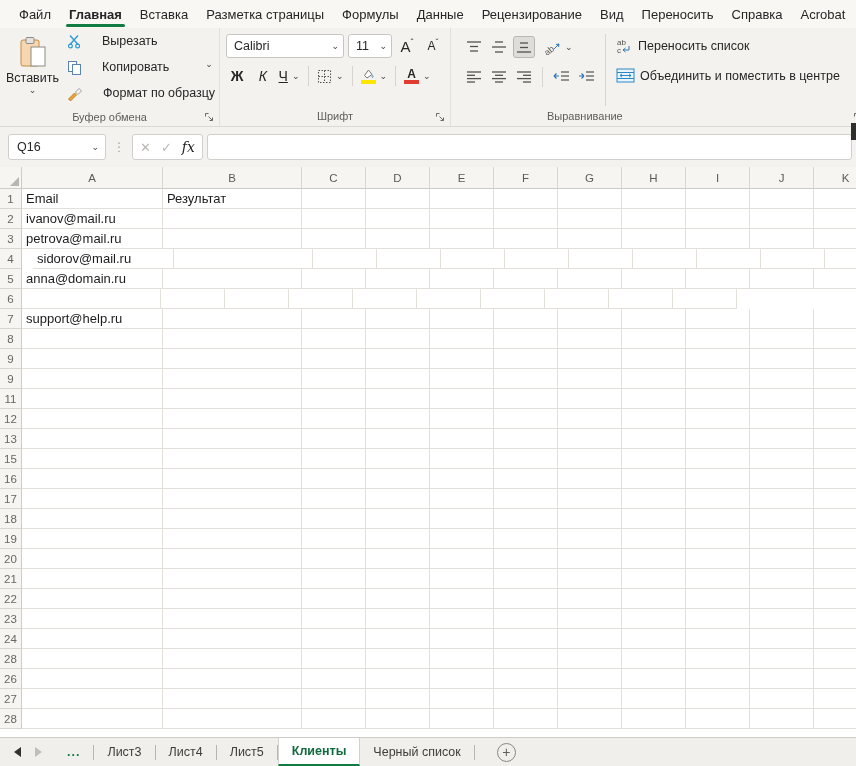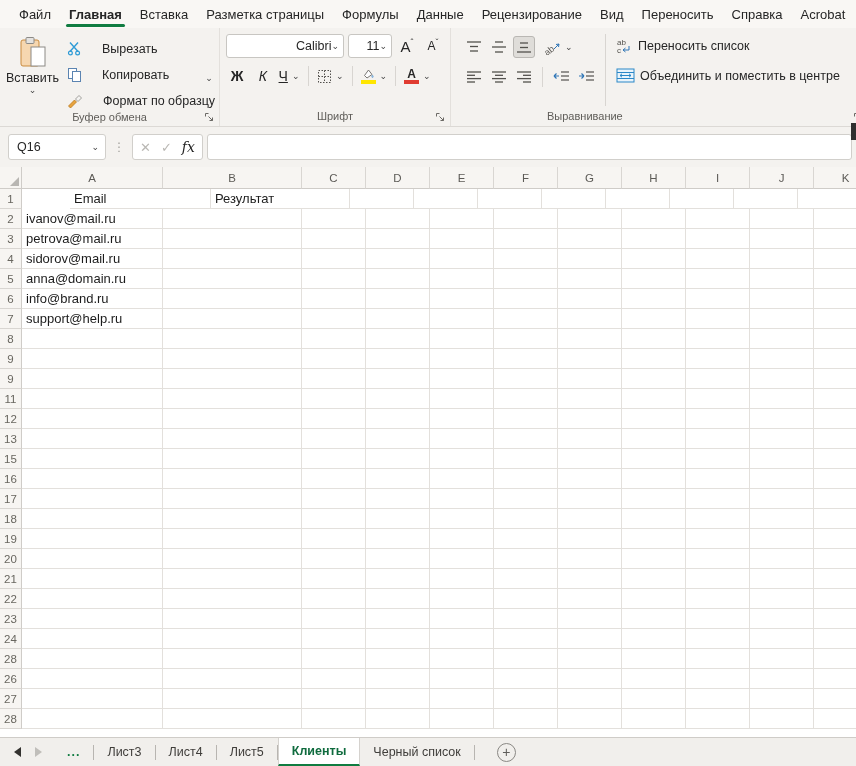--- a/index.html
+++ b/index.html
@@ -12,28 +12,28 @@
   .mtab.active{font-weight:bold;}
   .mtab.active::after{content:"";position:absolute;left:4px;right:4px;bottom:1px;height:3px;background:#107c41;border-radius:2px;}
 
   
   .ribbon{height:99px;display:flex;background:#f4f2ef;border-bottom:1px solid #dcd9d5;position:relative;}
   .rgroup{display:flex;flex-direction:column;border-right:1px solid #e3e0dc;position:relative;}
   .rgroup-content{flex:1;display:flex;padding:6px 6px 0 6px;}
   .rgroup-footer{height:20px;display:flex;align-items:center;justify-content:center;font-size:11px;color:#5f5d59;position:relative;}
   .launcher{position:absolute;right:5px;bottom:4px;}
   .g-clip{width:220px;}
-  .g-font{width:237px;text-align:right;}
+  .g-font{width:237px;}
   .g-align{flex:1;border-right:none;}
 
   .pastebtn{width:58px;display:flex;flex-direction:column;align-items:center;justify-content:flex-start;gap:1px;padding-top:2px;}
   .pastebtn .plabel{font-size:12.5px;}
   .chev{font-size:9px;color:#444;line-height:8px;}
   .smallbtns{display:flex;flex-direction:column;justify-content:center;gap:4px;padding-left:8px;}
-  .sbtn{display:flex;align-items:flex-end;gap:20px;font-size:12.5px;white-space:nowrap;height:22px;}
+  .sbtn{display:flex;align-items:flex-start;gap:20px;font-size:12.5px;white-space:nowrap;height:22px;}
 
   .fontcol{display:flex;flex-direction:column;gap:7px;width:100%;}
   .frow{display:flex;align-items:center;gap:4px;}
   .combo{background:#fff;border:1px solid #c8c6c2;border-radius:3px;height:24px;display:flex;align-items:center;
     font-size:12.5px;padding:0 4px 0 7px;justify-content:space-between;}
   .combo .cval{flex:1;}
   .fontname{width:118px;}
   .fontsize{width:44px;}
   .ibtn{min-width:22px;height:22px;display:flex;align-items:center;justify-content:center;border-radius:3px;}
   .ibtn.sel{background:#dfddd9;border:1px solid #b9b7b3;}
@@ -399,21 +399,21 @@
       <div class="colh" style="width: 64px;">F</div>
       <div class="colh" style="width: 64px;">G</div>
       <div class="colh" style="width: 64px;">H</div>
       <div class="colh" style="width: 64px;">I</div>
       <div class="colh" style="width: 64px;">J</div>
       <div class="colh" style="width: 64px;">K</div>
     </div>
   <div>
       <div class="gridrow">
         <div class="rownum">1</div>
-        <div class="cell" style="width: 141px; margin-left: 48px;">Email</div>
+        <div class="cell" style="width: 141px;">Email</div>
         <div class="cell" style="width: 139px;">Результат</div>
         <div class="cell" style="width: 64px;"></div>
         <div class="cell" style="width: 64px;"></div>
         <div class="cell" style="width: 64px;"></div>
         <div class="cell" style="width: 64px;"></div>
         <div class="cell" style="width: 64px;"></div>
         <div class="cell" style="width: 64px;"></div>
         <div class="cell" style="width: 64px;"></div>
         <div class="cell" style="width: 64px;"></div>
         <div class="cell" style="width: 64px;"></div>
@@ -441,21 +441,21 @@
         <div class="cell" style="width: 64px;"></div>
         <div class="cell" style="width: 64px;"></div>
         <div class="cell" style="width: 64px;"></div>
         <div class="cell" style="width: 64px;"></div>
         <div class="cell" style="width: 64px;"></div>
         <div class="cell" style="width: 64px;"></div>
         <div class="cell" style="width: 64px;"></div>
       </div>
       <div class="gridrow">
         <div class="rownum">4</div>
-        <div class="cell" style="width: 141px;">sidorov@mail.ru</div>
+        <div class="cell" style="width: 141px; margin-left: 11px;">sidorov@mail.ru</div>
         <div class="cell" style="width: 139px;"></div>
         <div class="cell" style="width: 64px;"></div>
         <div class="cell" style="width: 64px;"></div>
         <div class="cell" style="width: 64px;"></div>
         <div class="cell" style="width: 64px;"></div>
         <div class="cell" style="width: 64px;"></div>
         <div class="cell" style="width: 64px;"></div>
         <div class="cell" style="width: 64px;"></div>
         <div class="cell" style="width: 64px;"></div>
         <div class="cell" style="width: 64px;"></div>
@@ -469,21 +469,20 @@
         <div class="cell" style="width: 64px;"></div>
         <div class="cell" style="width: 64px;"></div>
         <div class="cell" style="width: 64px;"></div>
         <div class="cell" style="width: 64px;"></div>
         <div class="cell" style="width: 64px;"></div>
         <div class="cell" style="width: 64px;"></div>
         <div class="cell" style="width: 64px;"></div>
       </div>
       <div class="gridrow">
         <div class="rownum">6</div>
-        <div class="cell" style="width: 141px;">info@brand.ru</div>
         <div class="cell" style="width: 139px;"></div>
         <div class="cell" style="width: 64px;"></div>
         <div class="cell" style="width: 64px;"></div>
         <div class="cell" style="width: 64px;"></div>
         <div class="cell" style="width: 64px;"></div>
         <div class="cell" style="width: 64px;"></div>
         <div class="cell" style="width: 64px;"></div>
         <div class="cell" style="width: 64px;"></div>
         <div class="cell" style="width: 64px;"></div>
         <div class="cell" style="width: 64px;"></div>

